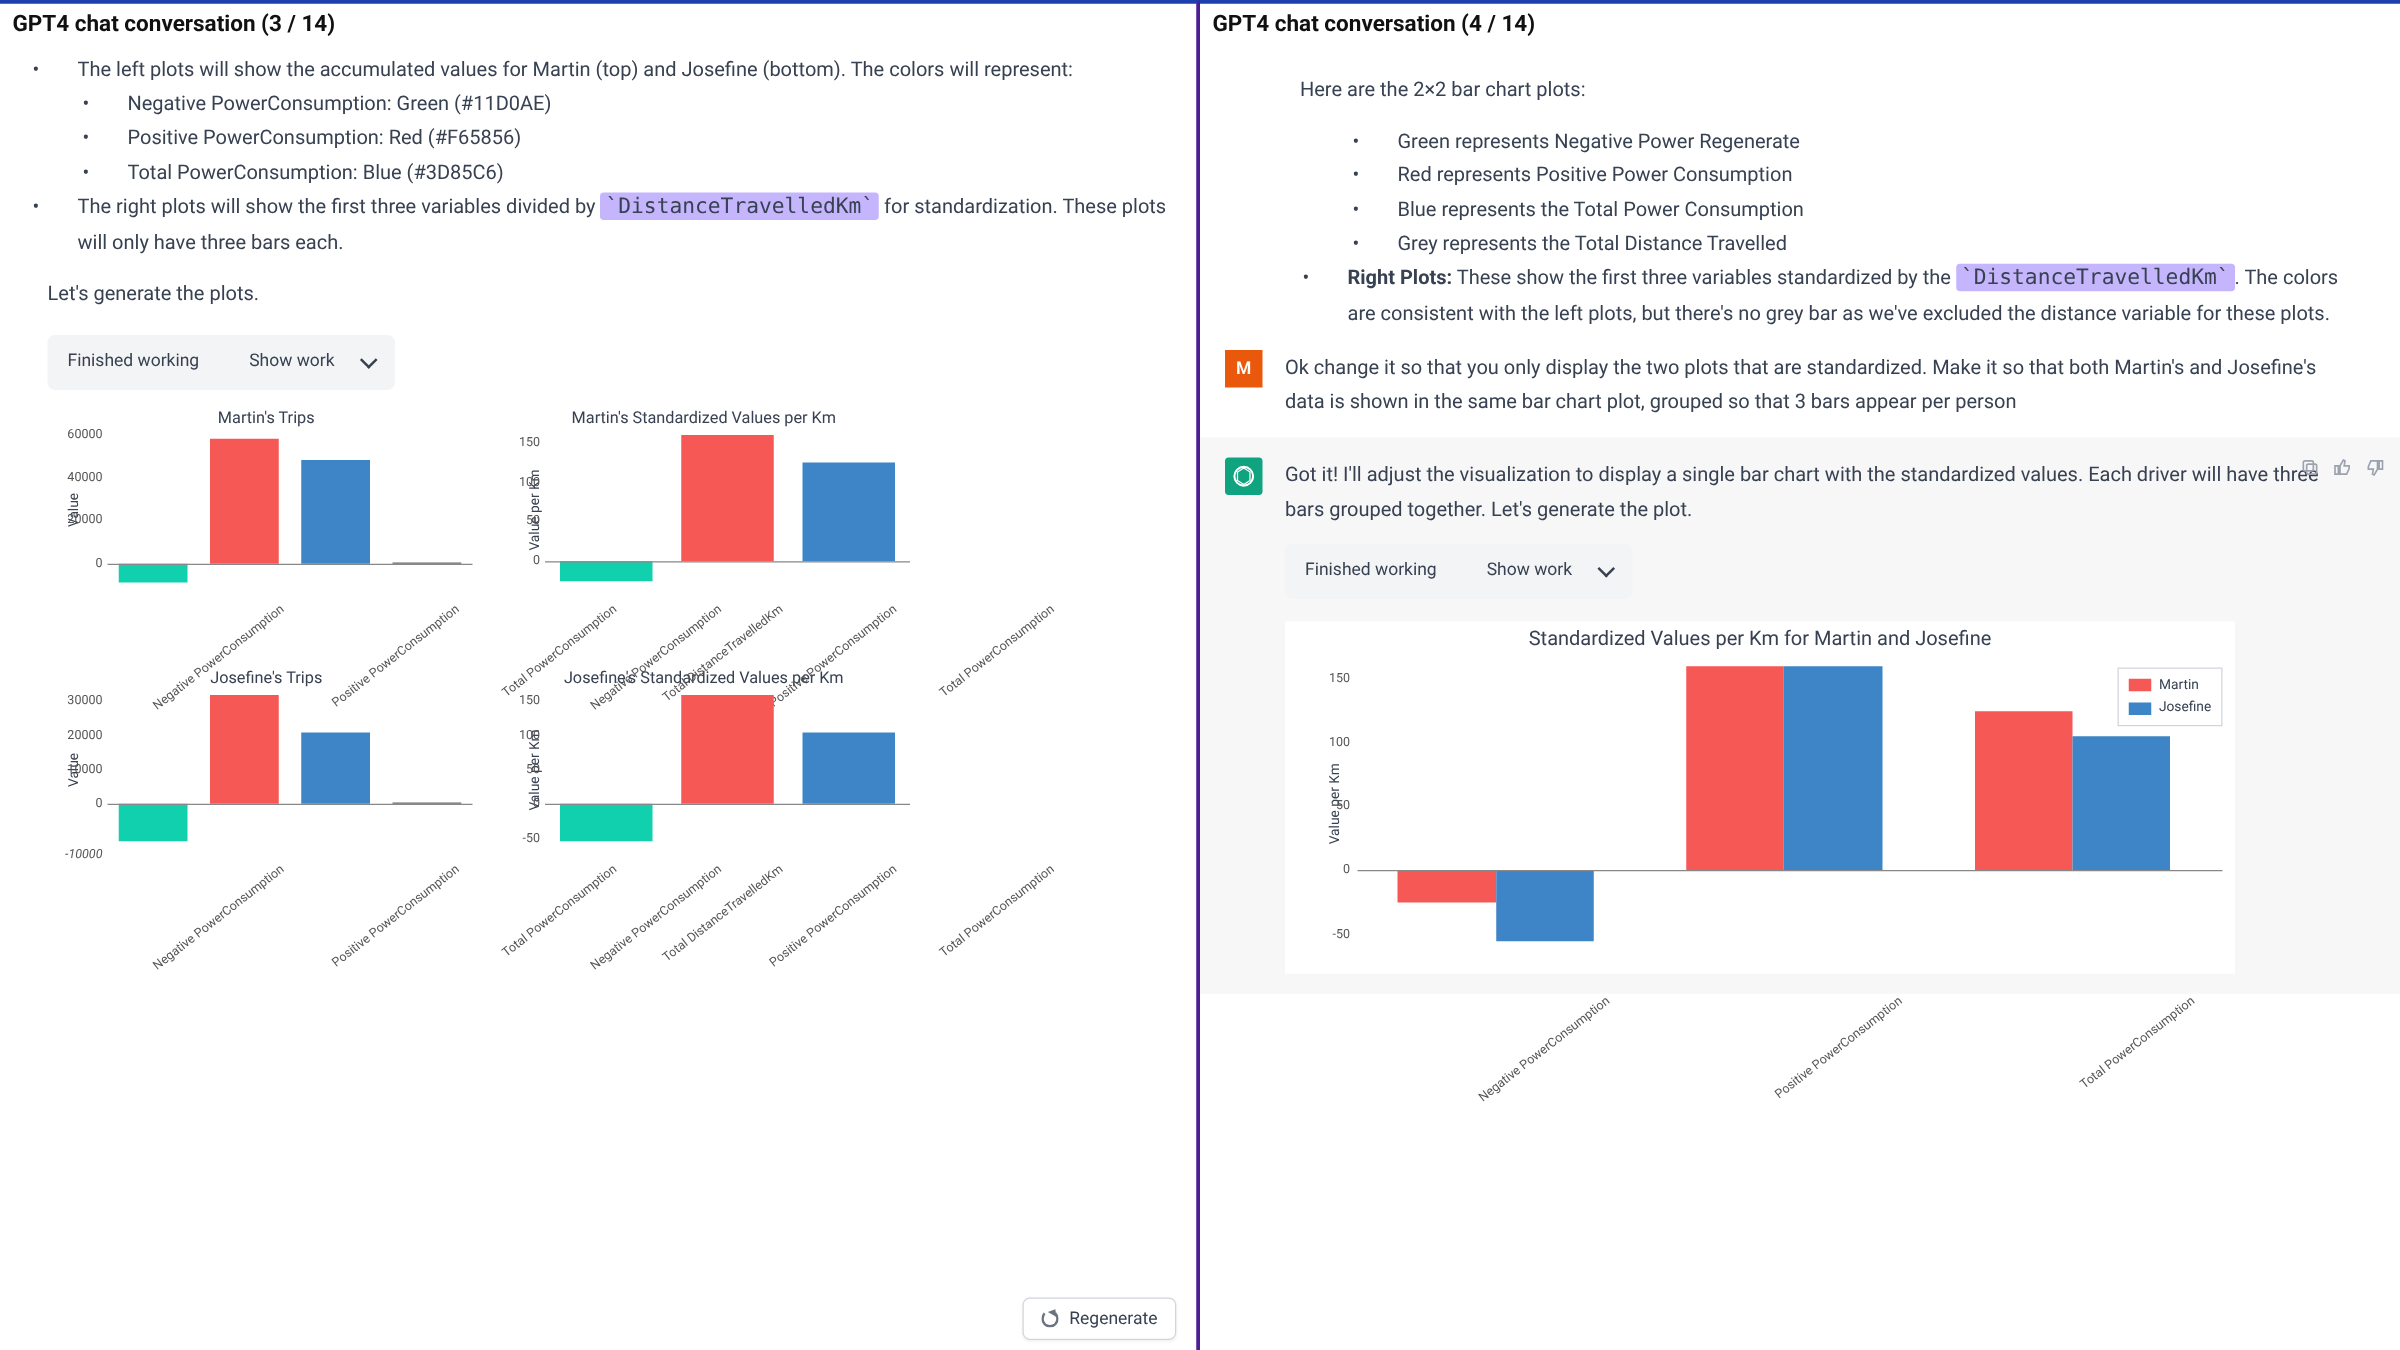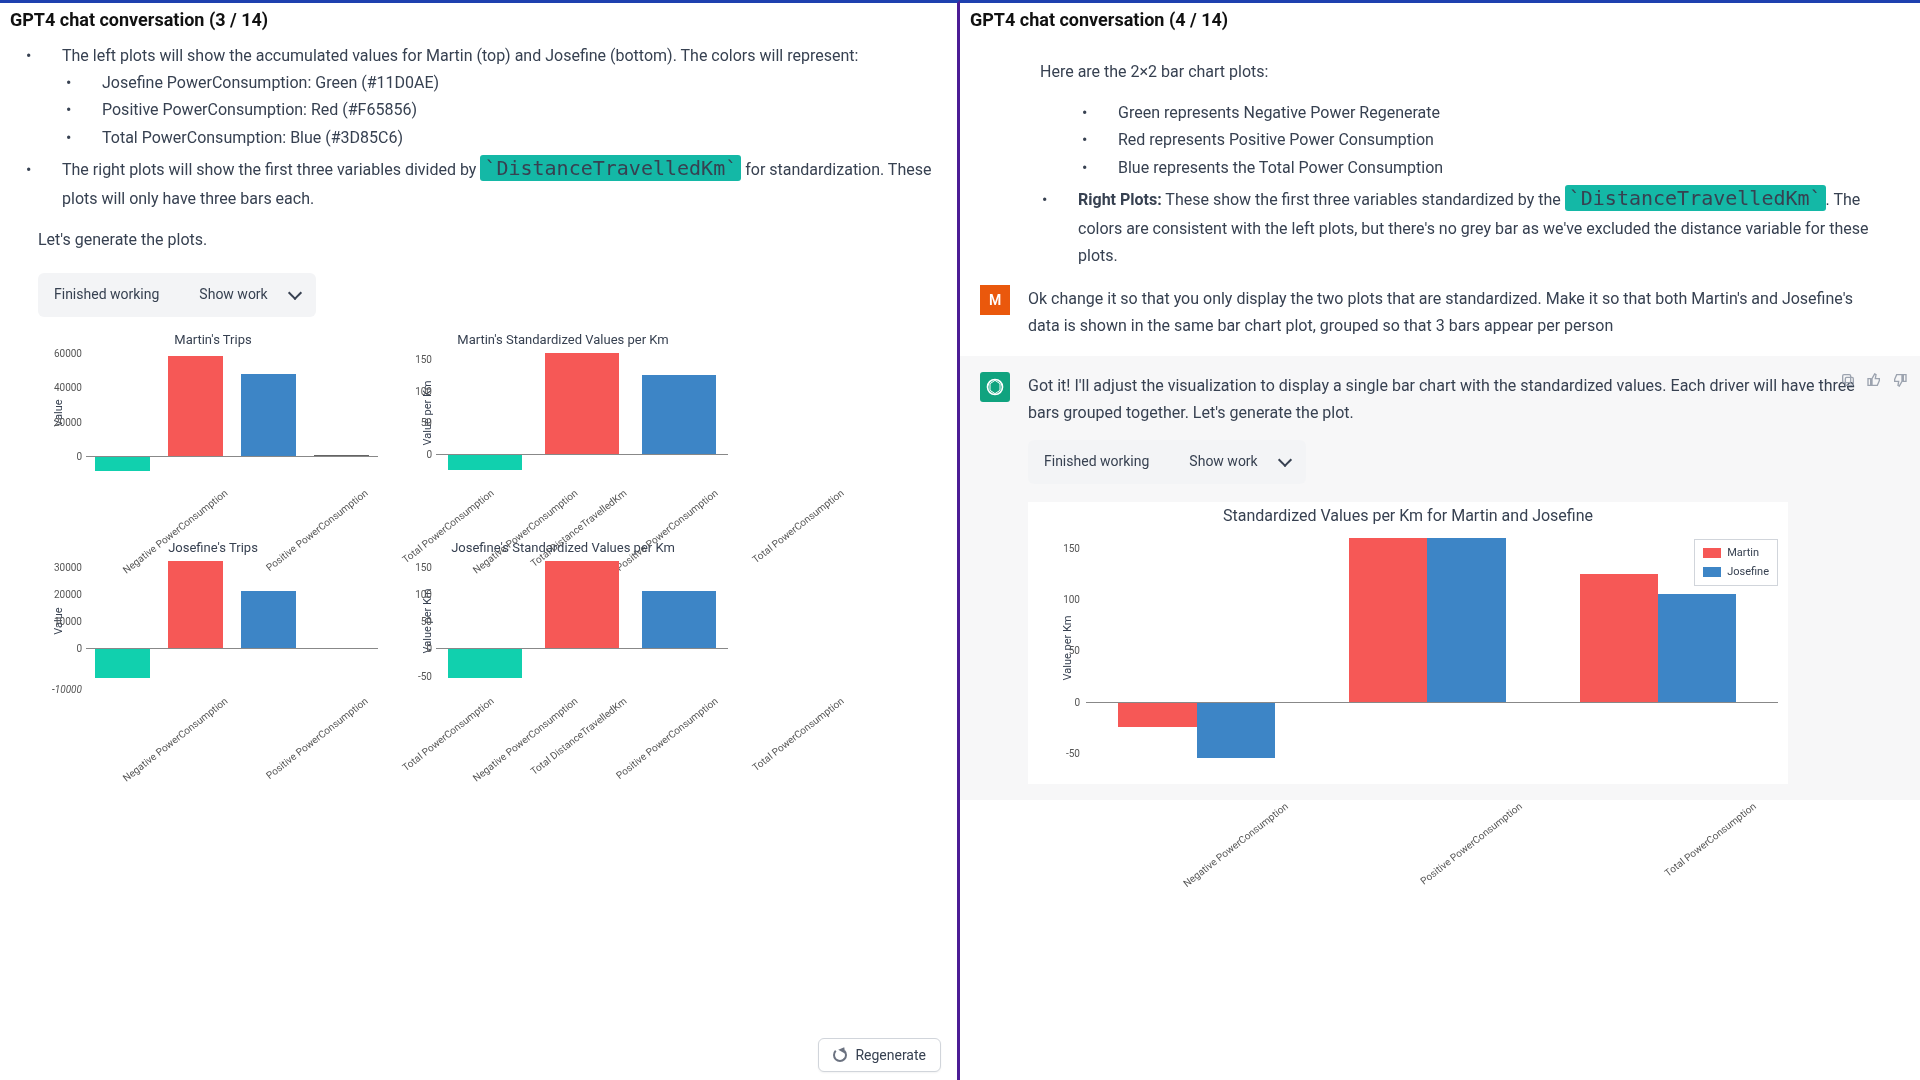--- a/index.html
+++ b/index.html
@@ -9,21 +9,21 @@
   .pane:first-child { border-right: 3px solid #4c1d95; }
   .pane-title { font-weight: 700; font-size: 18px; padding: 6px 10px; color: #111; }
   .content { padding: 6px 24px 0 24px; font-size: 16px; color: #374151; line-height: 1.7; }
   ul { list-style: none; }
   ul.outer > li::before { content: "•"; display: inline-block; width: 18px; color: #374151; }
   ul.inner { padding-left: 26px; }
   ul.inner > li::before { content: "•"; display: inline-block; width: 18px; color: #374151; }
   .li-text { display: inline; }
   .hang { padding-left: 38px; text-indent: -18px; }
   .hang2 { padding-left: 52px; text-indent: -18px; }
-  code.mono { font-family: ui-monospace, Menlo, Consolas, monospace; background: #14b8a6; padding: 1px 4px; border-radius: 3px; font-size:20px; }
+  code.mono { font-family: ui-monospace, Menlo, Consolas, monospace; background: #c4b5fd; padding: 1px 4px; border-radius: 3px; font-size:17px; }
   .para { margin: 14px 0 14px 14px; }
   .status-box { display: inline-flex; align-items: center; gap: 40px; background: #f3f4f6; border-radius: 6px; padding: 10px 16px; margin: 6px 0 8px 14px; font-size: 14px; color: #374151; }
   .show-work { display: inline-flex; align-items: center; gap: 22px; cursor: pointer; }
   .chev { width: 10px; height: 10px; border-right: 2px solid #374151; border-bottom: 2px solid #374151; transform: rotate(45deg); margin-top: -4px; }
   .charts-grid { margin-left: 14px; width: 700px; }
   .chart-row { display: flex; }
   .chart-cell { width: 350px; padding: 4px 4px 0 4px; }
   .chart-title { text-align: center; font-size: 13px; color: #374151; margin-bottom: 2px; }
   .plot-area { position: relative; height: 120px; margin-left: 44px; }
   .ylabel { position: absolute; left: -40px; top: 50%; transform: translateY(-50%) rotate(-90deg); font-size: 11px; white-space: nowrap; }
@@ -60,21 +60,21 @@
 
 <div class="split">
 
   <div class="pane">
     <div class="pane-title">GPT4 chat conversation (3 / 14)</div>
     <div class="content">
       <ul class="outer">
         <li class="hang"><span class="li-text">The left plots will show the accumulated values for Martin (top) and Josefine (bottom). The colors will represent:</span></li>
       </ul>
       <ul class="inner">
-        <li class="hang2"><span class="li-text">Josefine PowerConsumption: Green (#11D0AE)</span></li>
+        <li class="hang2"><span class="li-text">Negative PowerConsumption: Green (#11D0AE)</span></li>
         <li class="hang2"><span class="li-text">Positive PowerConsumption: Red (#F65856)</span></li>
         <li class="hang2"><span class="li-text">Total PowerConsumption: Blue (#3D85C6)</span></li>
       </ul>
       <ul class="outer">
         <li class="hang"><span class="li-text">The right plots will show the first three variables divided by </span><code class="mono">`DistanceTravelledKm`</code><span class="li-text"> for standardization. These plots will only have three bars each.</span></li>
       </ul>
       <div class="para">Let's generate the plots.</div>
 
       <div class="status-box">
         <span>Finished working</span>
@@ -189,20 +189,21 @@
 
   <div class="pane">
     <div class="pane-title">GPT4 chat conversation (4 / 14)</div>
     <div class="content right-content">
       <div style="padding-left:56px;">
         <div class="para" style="margin-left:0;">Here are the 2×2 bar chart plots:</div>
         <ul class="inner">
           <li class="hang2"><span class="li-text">Green represents Negative Power Regenerate</span></li>
           <li class="hang2"><span class="li-text">Red represents Positive Power Consumption</span></li>
           <li class="hang2"><span class="li-text">Blue represents the Total Power Consumption</span></li>
+          <li class="hang2"><span class="li-text">Grey represents the Total Distance Travelled</span></li>
         </ul>
         <ul class="outer">
           <li class="hang"><span class="bold-inline">Right Plots:</span><span> These show the first three variables standardized by the </span><code class="mono">`DistanceTravelledKm`</code><span>. The colors are consistent with the left plots, but there's no grey bar as we've excluded the distance variable for these plots.</span></li>
         </ul>
       </div>
     </div>
 
     <div class="msg">
       <div class="avatar user">M</div>
       <div class="msg-body">Ok change it so that you only display the two plots that are standardized. Make it so that both Martin's and Josefine's data is shown in the same bar chart plot, grouped so that 3 bars appear per person</div>

